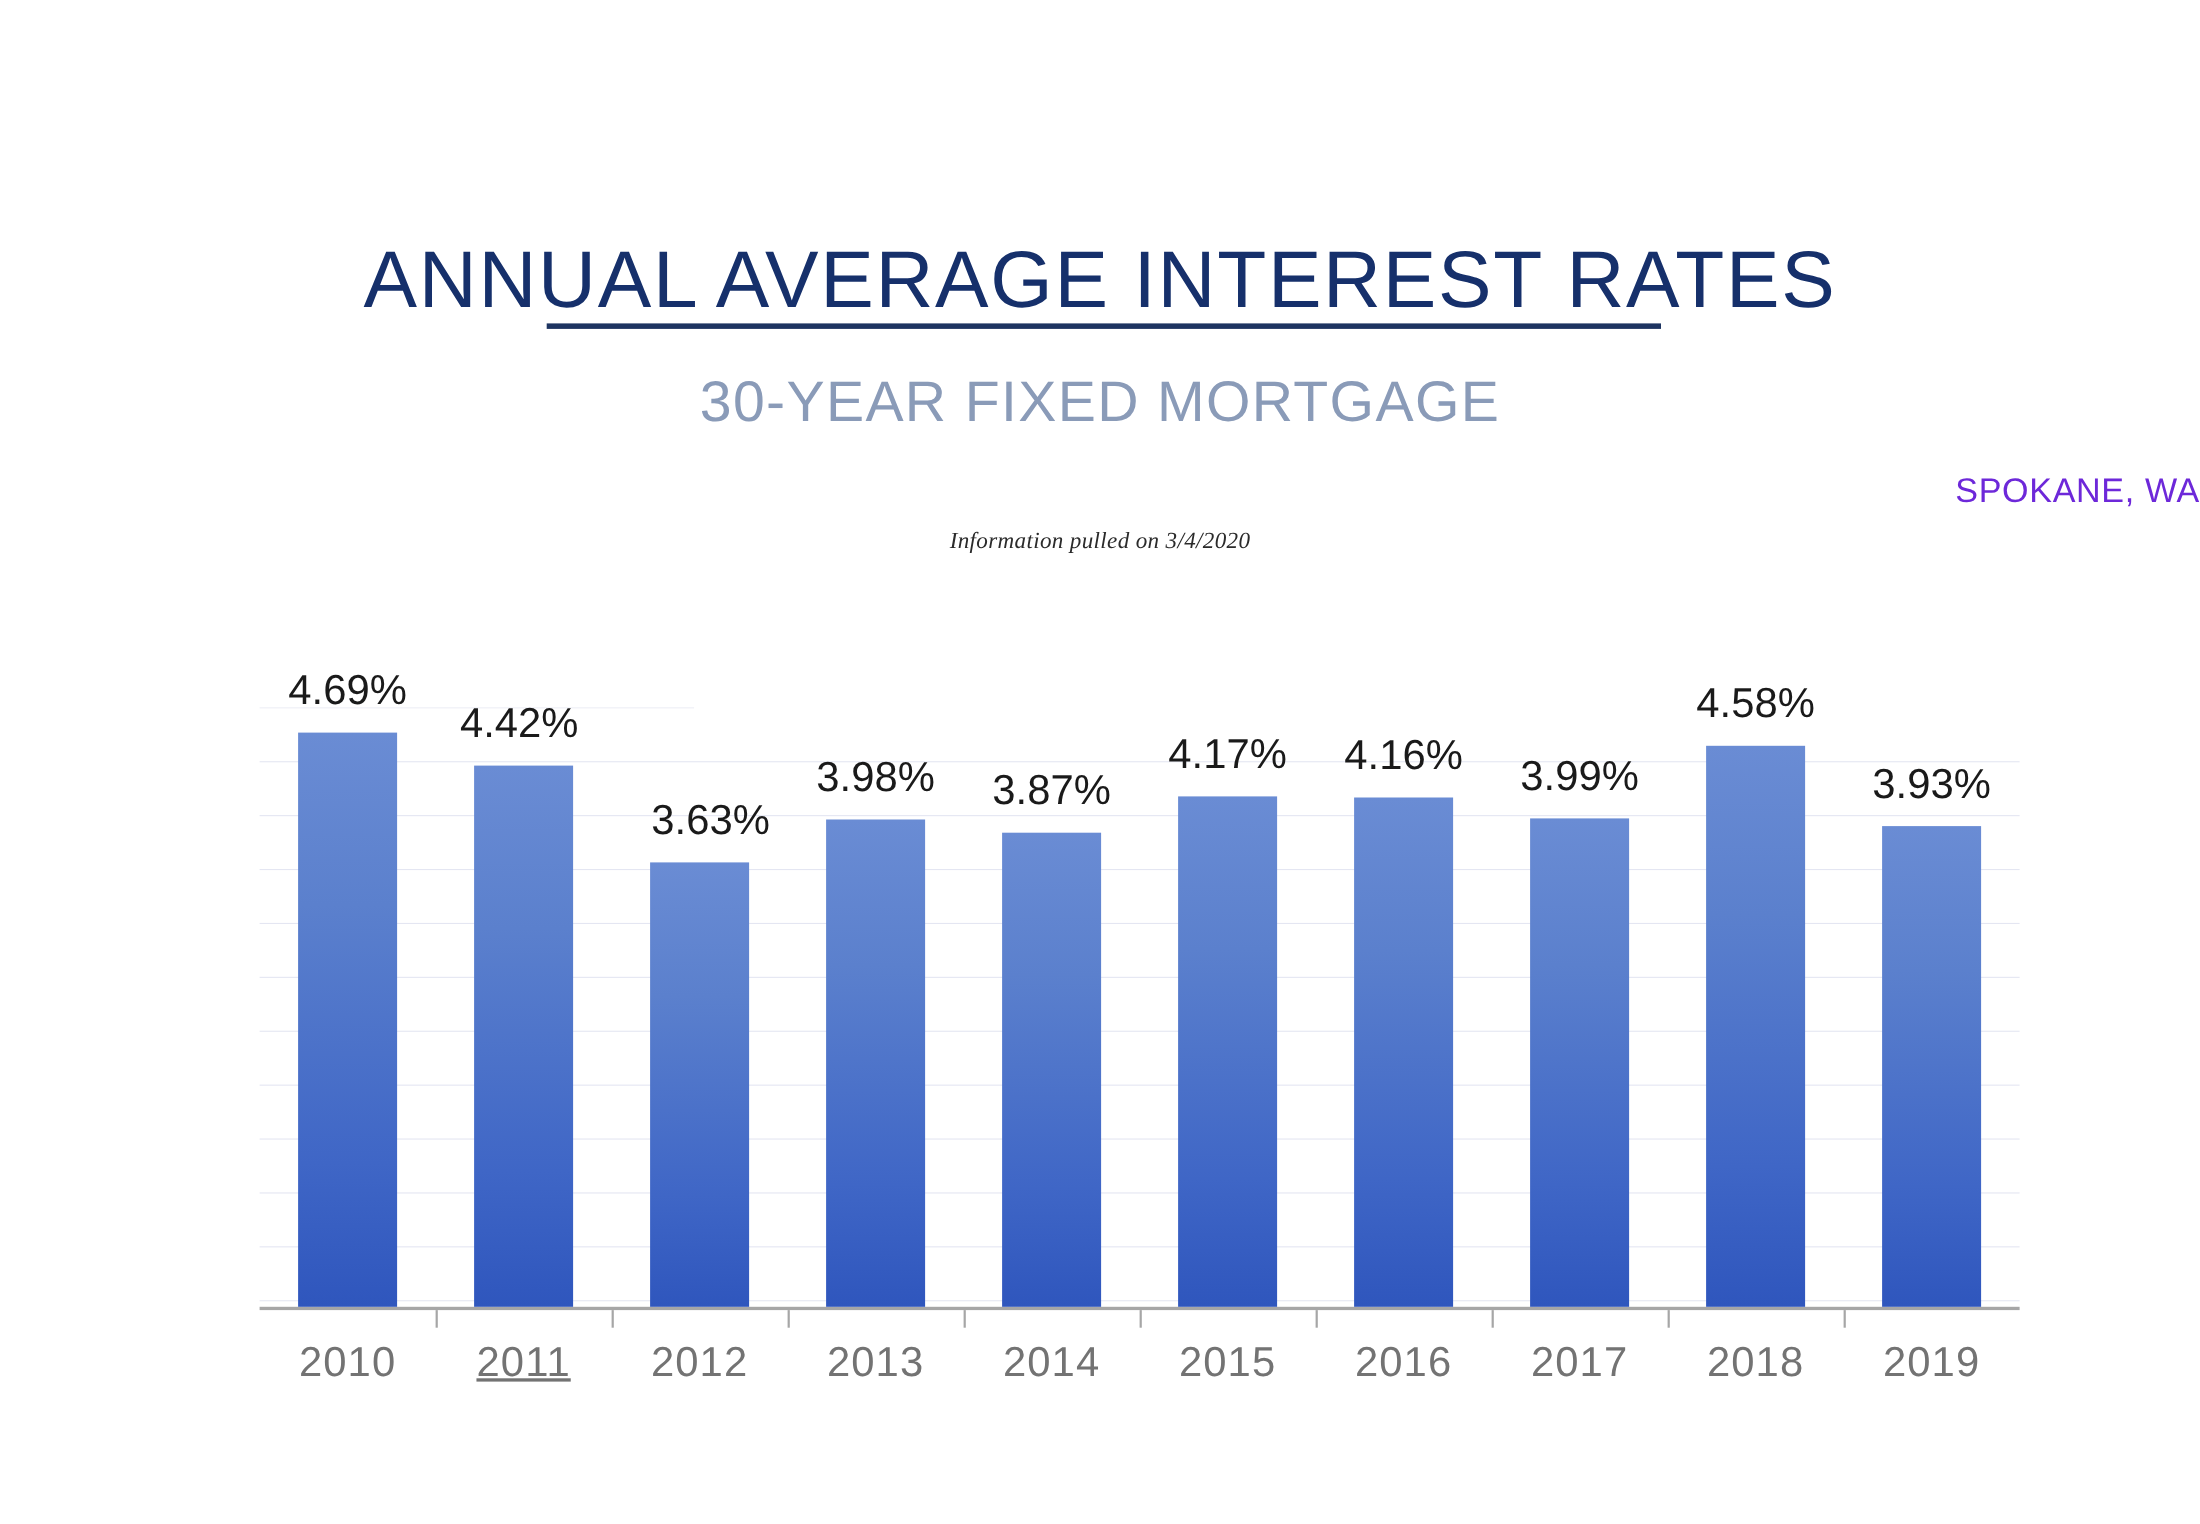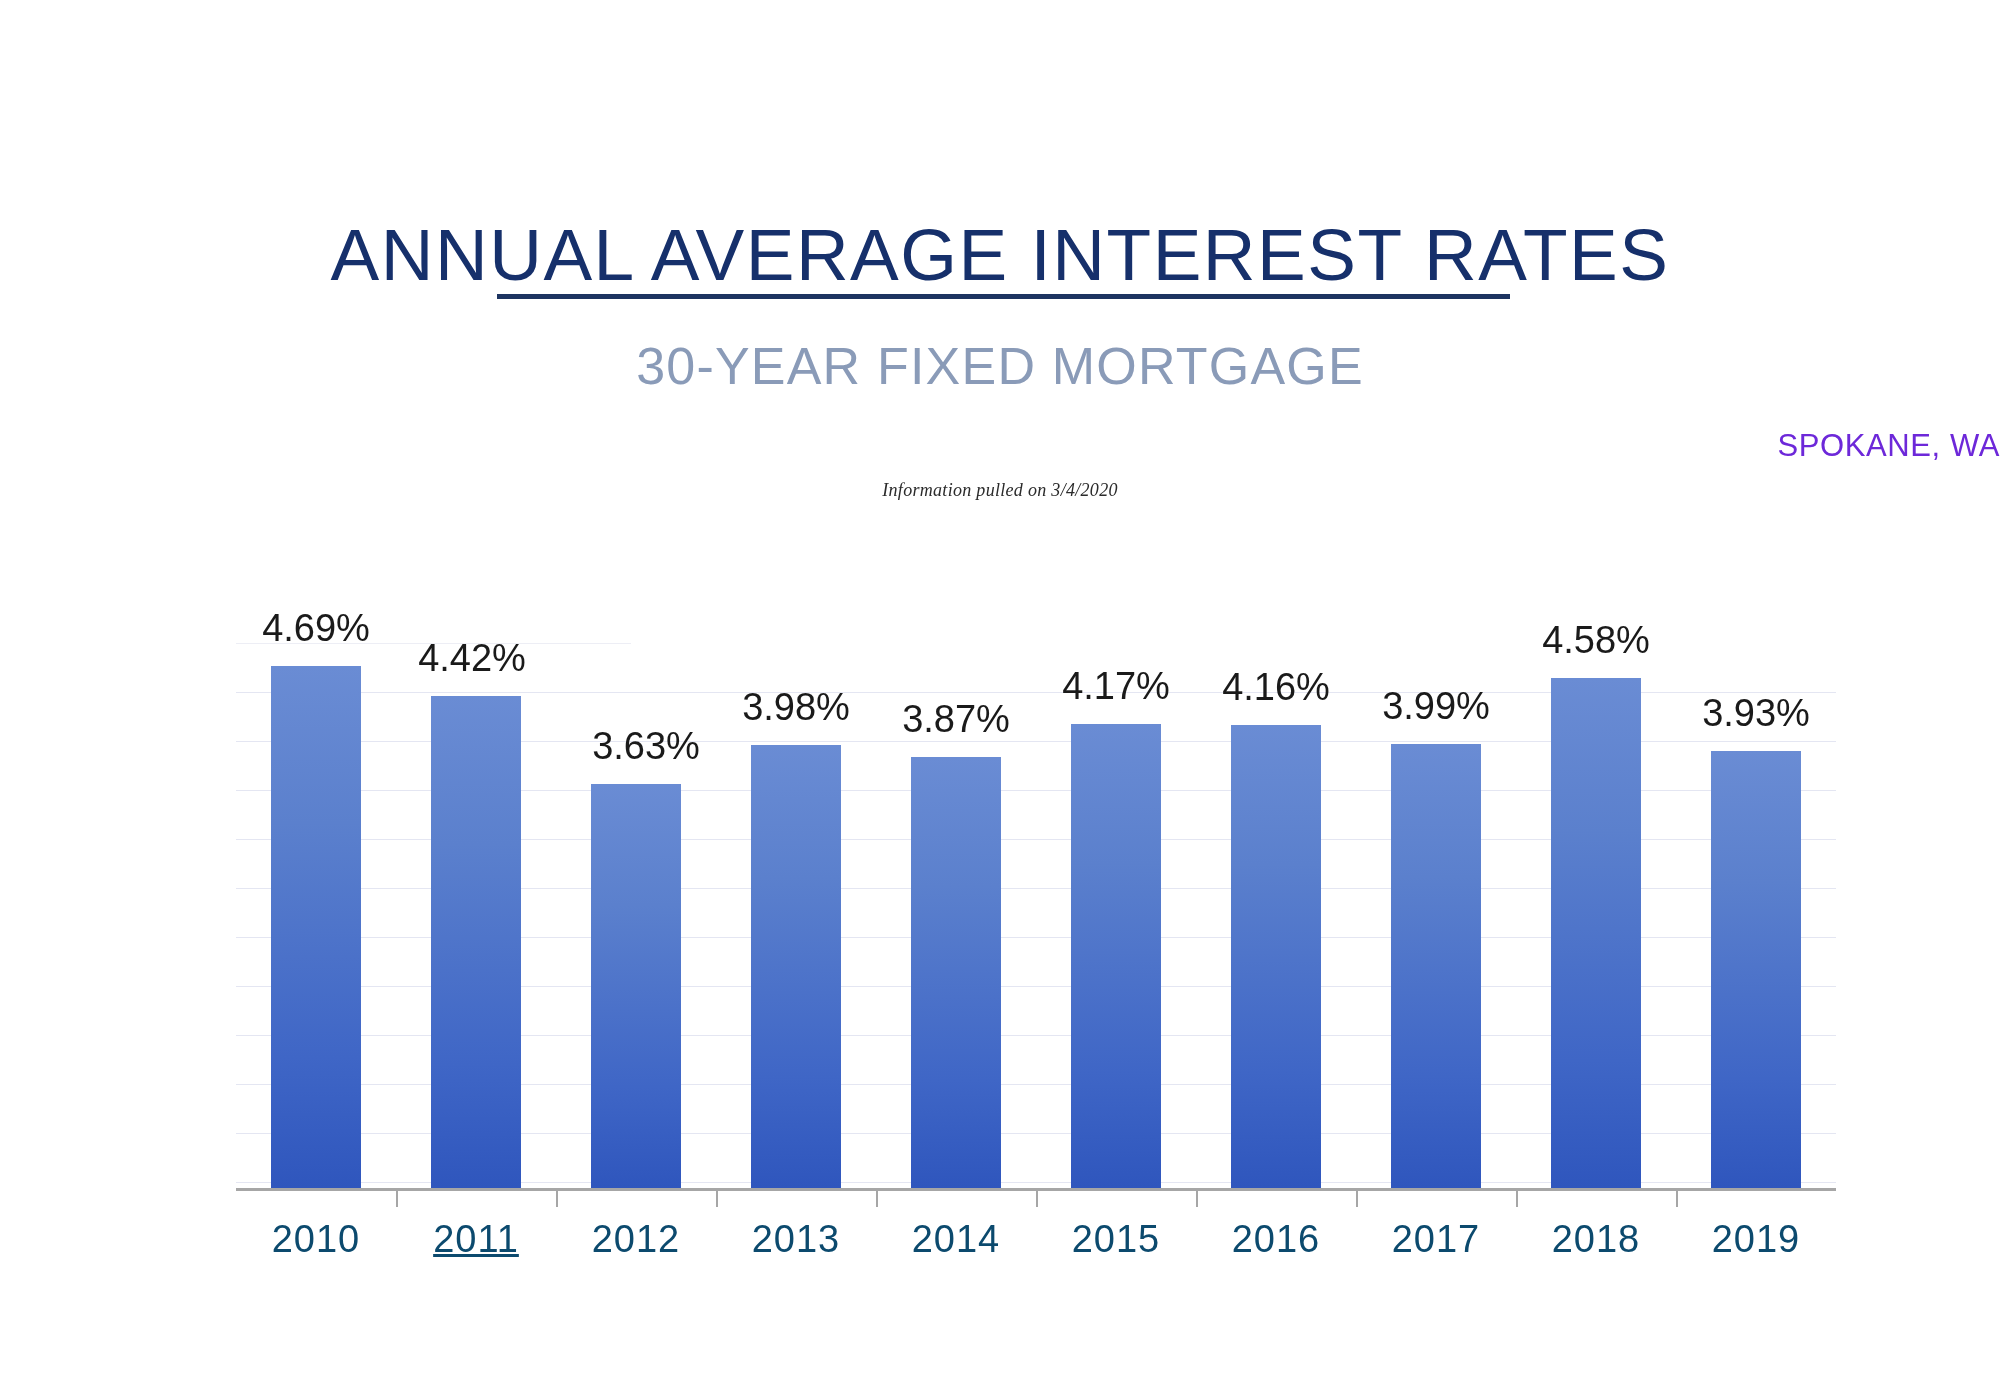--- a/index.html
+++ b/index.html
@@ -72,21 +72,21 @@
     white-space: nowrap;
   }
   .pulled-note {
     position: absolute;
     top: 481px;
     left: 0;
     width: 2000px;
     text-align: center;
     font-family: "Liberation Serif", serif;
     font-style: italic;
-    font-size: 18px;
+    font-size: 21px;
     color: #2b2b2b;
     letter-spacing: 0.3px;
     line-height: 1.0;
     white-space: nowrap;
   }
 
   
   #chart {
     position: absolute;
     left: 236px;
@@ -144,21 +144,21 @@
     white-space: nowrap;
   }
   .cat-label {
     position: absolute;
     top: 620px;
     width: 160px;
     text-align: center;
     font-family: "Liberation Sans", sans-serif;
     font-size: 38px;
     font-weight: 400;
-    color: #0c4a6e;
+    color: #737373;
     letter-spacing: 1px;
     line-height: 1.0;
     white-space: nowrap;
   }
 </style>
 </head>
 <body>
 
 <div id="page">
 

